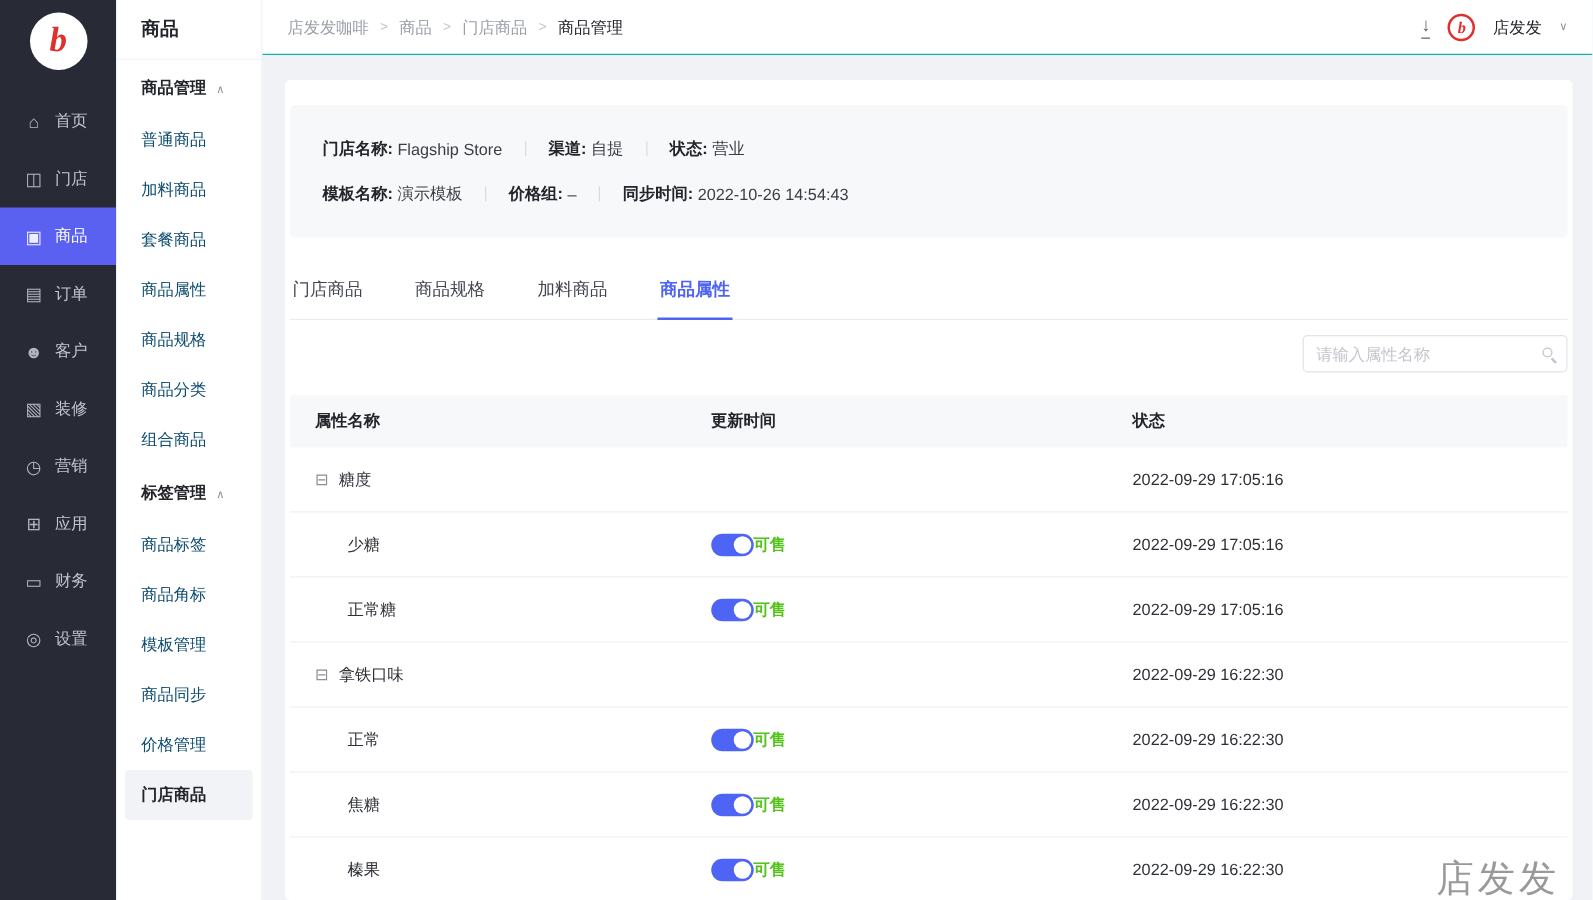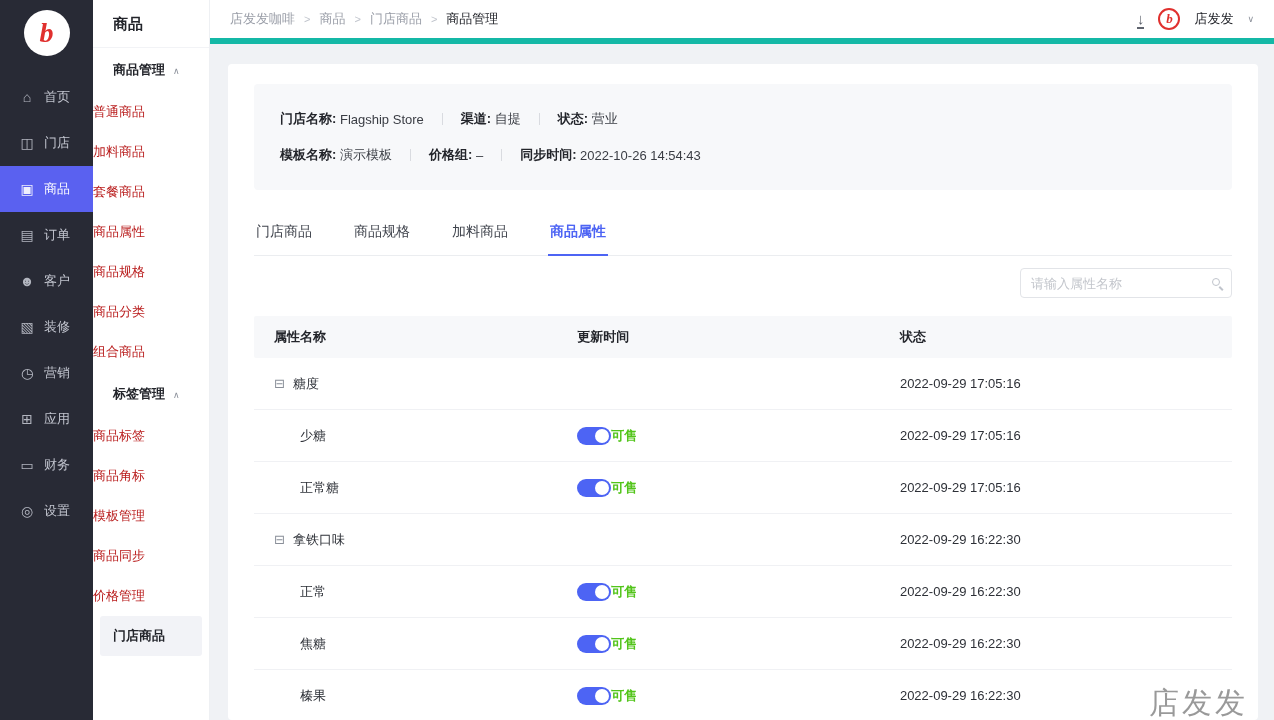--- a/index.html
+++ b/index.html
@@ -21,46 +21,46 @@
   .nav-item.active { background:var(--nav-active,#5a61f0); color:#fff; }
   .nav-ic { font-size:14px; width:16px; text-align:center; opacity:.9; }
 
   
   .submenu { width:117px; background:#fff; border-right:1px solid #eef0f3; flex-shrink:0; }
   .submenu-title { font-size:15px; font-weight:700; color:#23252b; height:48px;
                    line-height:48px; padding-left:20px; border-bottom:1px solid #f2f3f6; }
   .sm-section { height:44px; line-height:44px; padding-left:20px; font-weight:700;
                 font-size:13px; color:#23252b; cursor:pointer; }
   .sm-caret { font-size:9px; color:#8a8f99; margin-left:8px; font-weight:400; }
-  .sm-item { height:40px; line-height:40px; font-size:13px;
-             color:#b91c1c; cursor:pointer; }
+  .sm-item { height:40px; line-height:40px; padding-left:20px; font-size:13px;
+             color:#0c4a6e; cursor:pointer; }
   .sm-item.active { background:#f2f3f7; color:#23252b; font-weight:600; margin:0 7px;
                     padding-left:13px; border-radius:3px; }
 
   
   .main { flex:1; display:flex; flex-direction:column; min-width:0; }
   .topbar { height:44px; background:#fff; display:flex; align-items:center;
-            justify-content:space-between; padding:0 20px; border-bottom:6px solid #14b8a6; }
+            justify-content:space-between; padding:0 20px; border-bottom:1px solid #14b8a6; }
   .breadcrumb { display:flex; align-items:center; font-size:13px; color:#9a9ea8; }
   .bc-item { cursor:pointer; }
   .bc-item.current { color:#23252b; font-weight:500; cursor:default; }
   .bc-sep { margin:0 9px; color:#c0c4cc; font-size:11px; }
   .topbar-right { display:flex; align-items:center; gap:14px; }
   .dl-icon { position:relative; color:#5f646e; font-size:15px; cursor:pointer;
              line-height:1; padding-bottom:2px; }
   .dl-icon::after { content:""; position:absolute; left:0; right:0; bottom:-1px;
                     height:1.5px; background:currentColor; }
   .mini-logo { width:22px; height:22px; border-radius:50%; border:2px solid var(--logo-red,#e0302e);
                color:var(--logo-red,#e0302e); display:flex; align-items:center; justify-content:center;
                font-family:"Liberation Serif",serif; font-weight:bold; font-style:italic; font-size:13px; }
   .account-name { color:#23252b; font-size:13px; cursor:pointer; }
   .acct-caret { color:#8a8f99; font-size:9px; cursor:pointer; }
 
   .content { flex:1; padding:20px 16px 0 18px; position:relative; overflow:hidden; }
-  .card { background:#fff; border-radius:4px; padding:20px 26px; height:100%; }
+  .card { background:#fff; border-radius:4px; padding:20px 4px; height:100%; }
 
   
   .infobox { background:#f7f8fa; border-radius:4px; padding:26px 26px; }
   .info-row { display:flex; align-items:center; }
   .info-row + .info-row { margin-top:18px; }
   .info-item { display:inline-flex; align-items:center; }
   .info-label { font-weight:700; color:#23252b; }
   .info-value { color:#3a3d44; white-space:pre; }
   .sep { width:1px; height:12px; background:#d9dbe0; margin:0 18px; }
 

